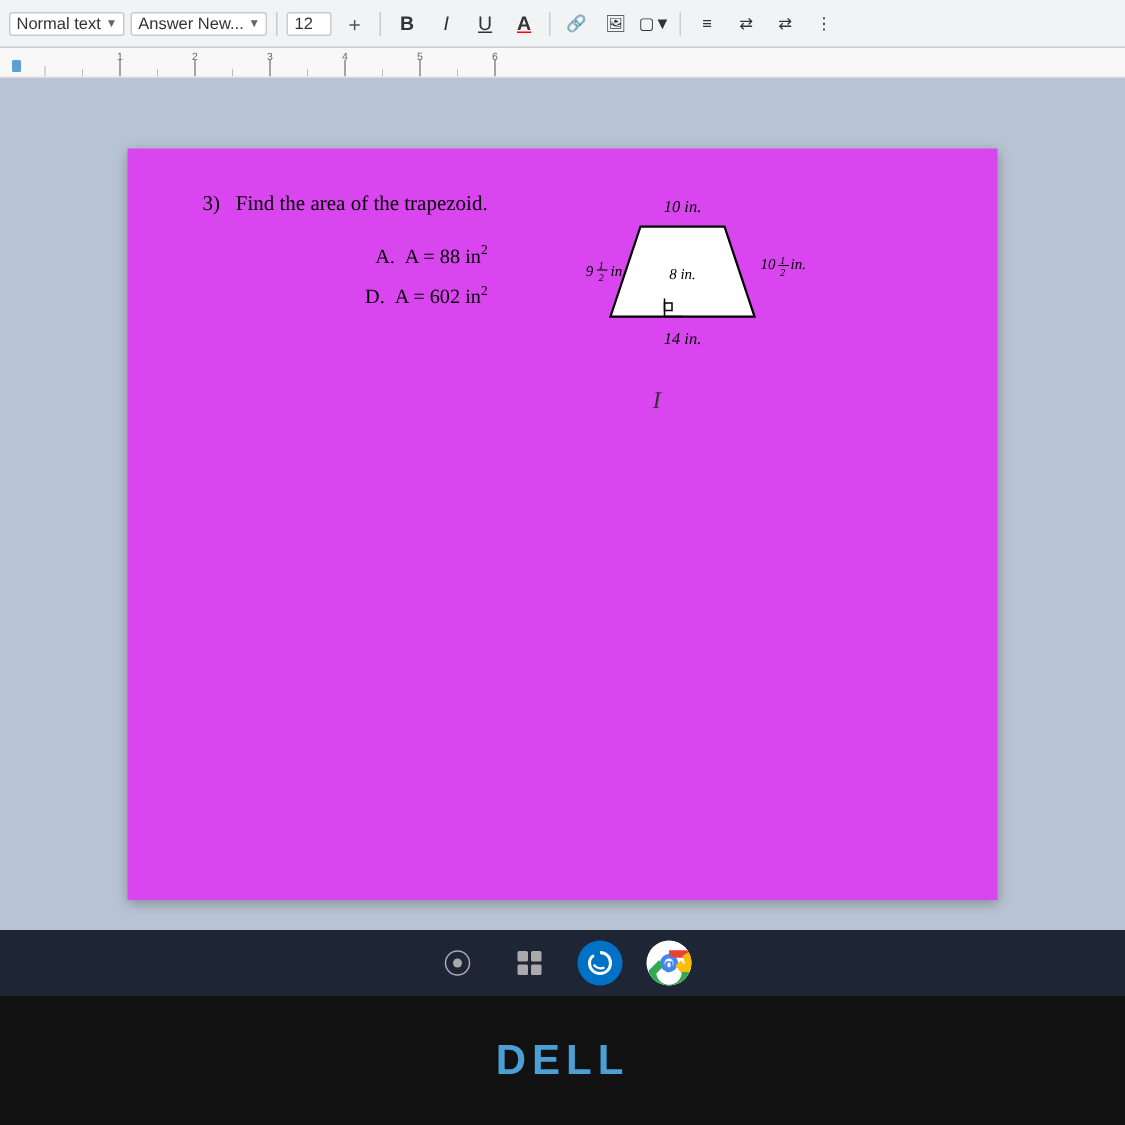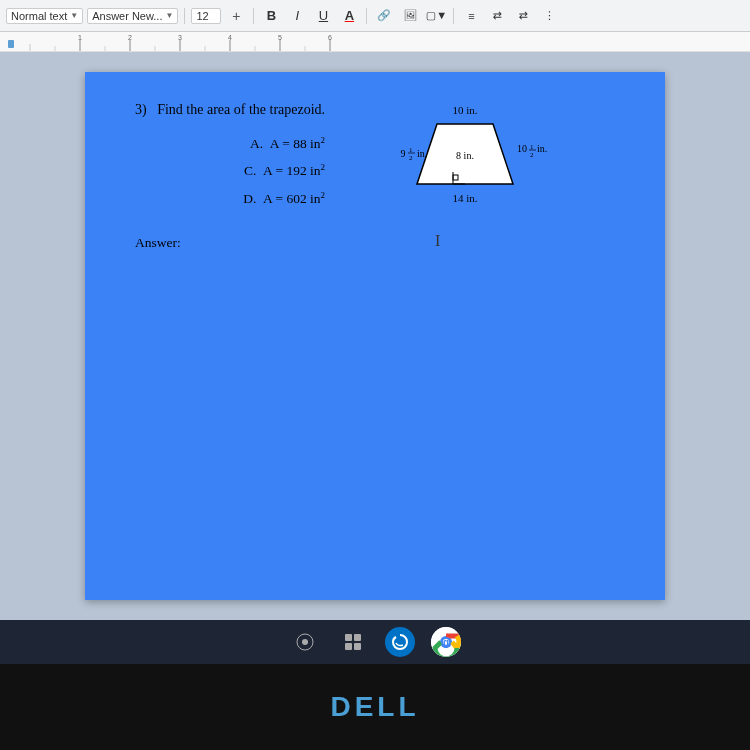--- a/index.html
+++ b/index.html
@@ -88,25 +88,26 @@
       background: #b8c4d4;
       display: flex;
       justify-content: center;
       padding: 20px 0;
       overflow: hidden;
     }
 
     .document-page {
       width: 580px;
       min-height: 460px;
-      background: #3b82f6;
+      background: #d946ef;
       padding: 30px 50px;
       box-shadow: 0 2px 8px rgba(0,0,0,0.3);
       font-family: 'Times New Roman', Times, serif;
       position: relative;
+      margin-top: 27px;
     }
 
     .question-number {
       font-size: 14px;
       margin-bottom: 16px;
       font-family: 'Times New Roman', Times, serif;
     }
 
     .question-layout {
       display: flex;
@@ -134,22 +135,23 @@
       font-size: 13.5px;
       font-family: 'Times New Roman', Times, serif;
     }
 
     
     .diagram-area {
       width: 220px;
       flex-shrink: 0;
       display: flex;
       flex-direction: column;
-      align-items: flex-end;
+      align-items: center;
       position: relative;
+      font-style: italic;
     }
 
     .trapezoid-svg {
       width: 200px;
       height: 140px;
     }
 
     
     .taskbar {
       width: 750px;
@@ -288,32 +290,25 @@
               &nbsp;
               <span>Find the area of the trapezoid.</span>
             </div>
 
             <div class="answer-choices">
               <div class="choice">
                 <span class="choice-letter">A.</span>
                 <span>A = 88 in<sup>2</sup></span>
               </div>
               <div class="choice">
-                <span class="choice-letter">C.</span>
-                <span>A = 192 in<sup>2</sup></span>
-              </div>
-              <div class="choice">
                 <span class="choice-letter">D.</span>
                 <span>A = 602 in<sup>2</sup></span>
               </div>
             </div>
 
-            <div class="answer-section">
-              <span>Answer:</span>
-            </div>
           </div>
 
           <div class="diagram-area">
             <svg class="trapezoid-svg" viewBox="0 0 200 140">
 
               <text x="100" y="12" text-anchor="middle" font-size="11" font-family="Times New Roman, serif">10 in.</text>
 
               <polygon points="72,22 128,22 148,82 52,82" fill="white" stroke="black" stroke-width="1.5"></polygon>
 
               <line x1="88" y1="82" x2="88" y2="70" stroke="black" stroke-width="1"></line>

